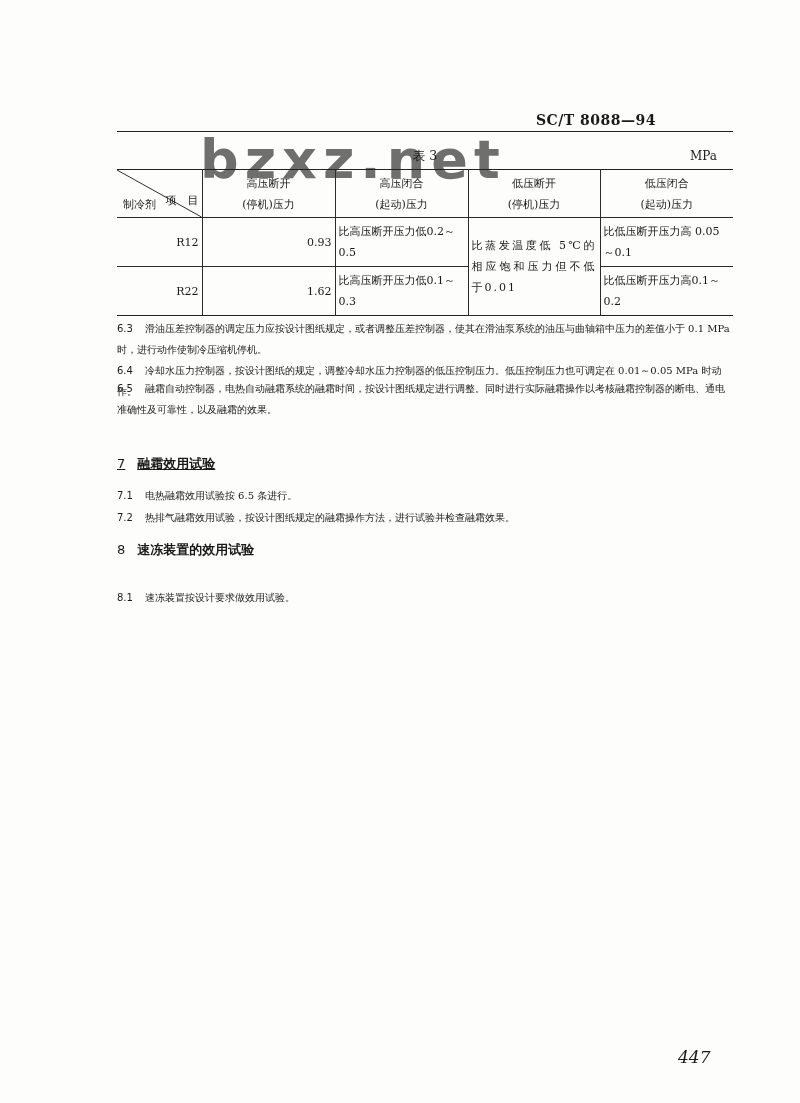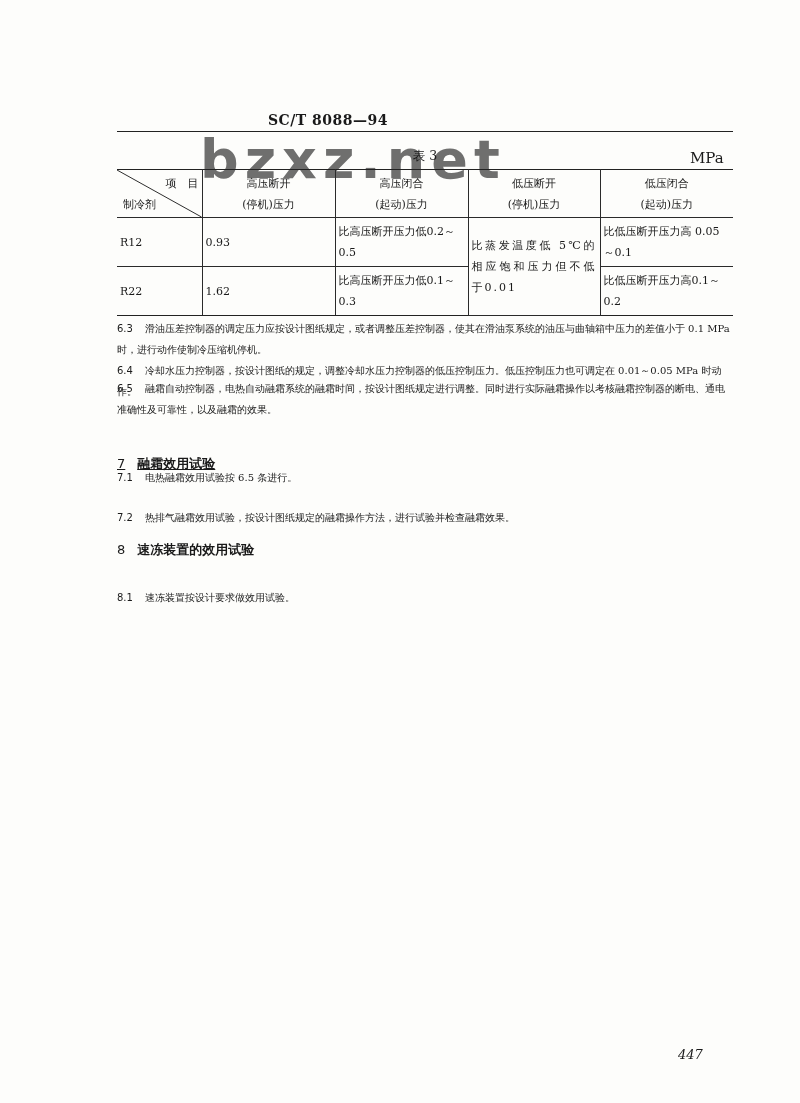--- a/index.html
+++ b/index.html
@@ -1,46 +1,46 @@
 <!DOCTYPE html>
 <html><head>
 <meta charset="utf-8">
 <style>
   html, body { margin:0; padding:0; }
   body { width:800px; height:1103px; background:#fdfdfb; position:relative; overflow:hidden;
          font-family:"DejaVu Serif", "Liberation Serif", serif; color:#1a1a1a; }
   .abs { position:absolute; }
-  .std-code { left:0; width:656px; top:112px; text-align:center; font-size:14px; font-weight:bold; letter-spacing:0.5px; }
+  .std-code { left:0; width:656px; top:112px; text-align:right; font-size:14px; font-weight:bold; letter-spacing:0.5px; }
   .rule { left:117px; width:616px; top:131px; height:0; border-top:1.5px solid #222; }
   .watermark { left:200px; top:128px; font-family:"DejaVu Sans", sans-serif; font-weight:bold; font-size:54px;
                color:#404040; letter-spacing:6px; opacity:0.75; z-index:0; }
   .tbl-title { left:0; width:850px; top:148px; text-align:center; font-size:12.5px; z-index:2; }
-  .tbl-unit { left:690px; top:149px; font-size:15px; z-index:2; }
+  .tbl-unit { left:690px; top:149px; font-size:12px; z-index:2; }
   table.t3 { position:absolute; left:117px; top:169px; width:616px; border-collapse:collapse; z-index:2;
              font-size:11px; }
   table.t3 td { border:1px solid #2a2a2a; vertical-align:middle; padding:2px 3px; line-height:21px; }
   table.t3 tr { }
   .hdr td { height:43px; text-align:center; }
   .row td { height:44px; }
   table.t3 tr:first-child td { border-top:1.5px solid #222; }
   table.t3 tr:last-child td { border-bottom:1.5px solid #222; }
   table.t3 td:first-child { border-left:none; }
   table.t3 td:last-child { border-right:none; }
   .diag { position:relative; padding:0 !important; }
   .diag svg { position:absolute; left:0; top:0; width:100%; height:100%; }
-  .diag .d-top { position:absolute; right:3px; top:3px; }
+  .diag .d-top { position:absolute; right:3px; top:20px; }
   .diag .d-bot { position:absolute; left:6px; bottom:2px; }
-  .center { text-align:left; }
+  .center { text-align:right; }
   .lefttxt { text-align:left; }
   .justify { text-align:justify; letter-spacing:2px; }
   .para { left:117px; width:616px; font-size:10px; line-height:21px; }
   .para .num { font-family:"DejaVu Sans", sans-serif; margin-right:12px; }
   .sec { left:117px; font-size:13px; font-weight:bold; font-family:"DejaVu Sans", sans-serif; }
   .sec .num { font-weight:normal; margin-right:12px; }
-  .pageno { left:678px; top:1047px; font-size:13px; font-style:italic; }
+  .pageno { left:678px; top:1047px; font-size:17px; font-style:italic; }
 </style>
 </head>
 <body>
 
 <div class="abs watermark">bzxz.net</div>
 
 <div class="abs std-code">SC/T 8088—94</div>
 <div class="abs rule"></div>
 
 <div class="abs tbl-title">表 3</div>
@@ -102,21 +102,21 @@
 <div class="abs para" style="top:360px;">
   <span class="num">6.4</span><span>冷却水压力控制器，按设计图纸的规定，调整冷却水压力控制器的低压控制压力。低压控制压力也可调定在 0.01～0.05 MPa 时动作。</span>
 </div>
 <div class="abs para" style="top:378px;">
   <span class="num">6.5</span><span>融霜自动控制器，电热自动融霜系统的融霜时间，按设计图纸规定进行调整。同时进行实际融霜操作以考核融霜控制器的断电、通电准确性及可靠性，以及融霜的效果。</span>
 </div>
 
 <div class="abs sec" style="top:455px;text-decoration:underline;">
   <span class="num">7</span><span>融霜效用试验</span>
 </div>
-<div class="abs para" style="top:467px;">
+<div class="abs para" style="top:485px;">
   <span class="num">7.1</span><span>电热融霜效用试验按 6.5 条进行。</span>
 </div>
 <div class="abs para" style="top:507px;">
   <span class="num">7.2</span><span>热排气融霜效用试验，按设计图纸规定的融霜操作方法，进行试验并检查融霜效果。</span>
 </div>
 
 <div class="abs sec" style="top:541px;">
   <span class="num">8</span><span>速冻装置的效用试验</span>
 </div>
 <div class="abs para" style="top:587px;">

